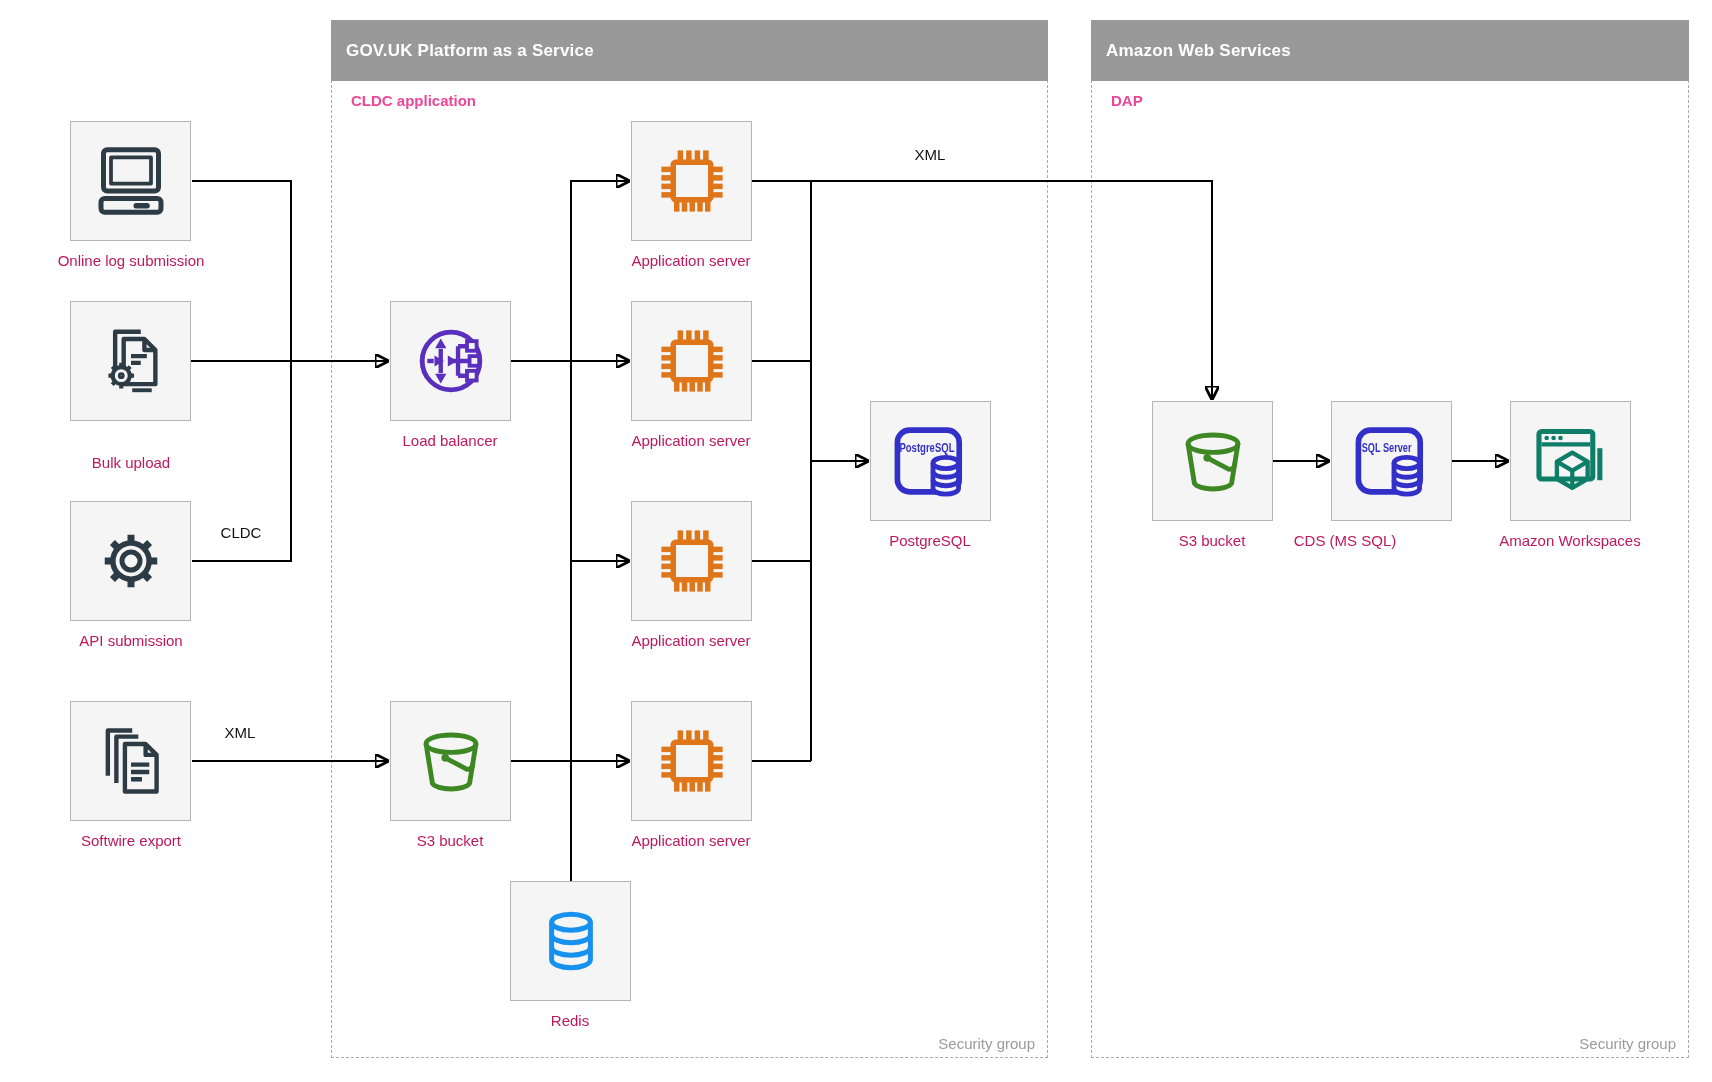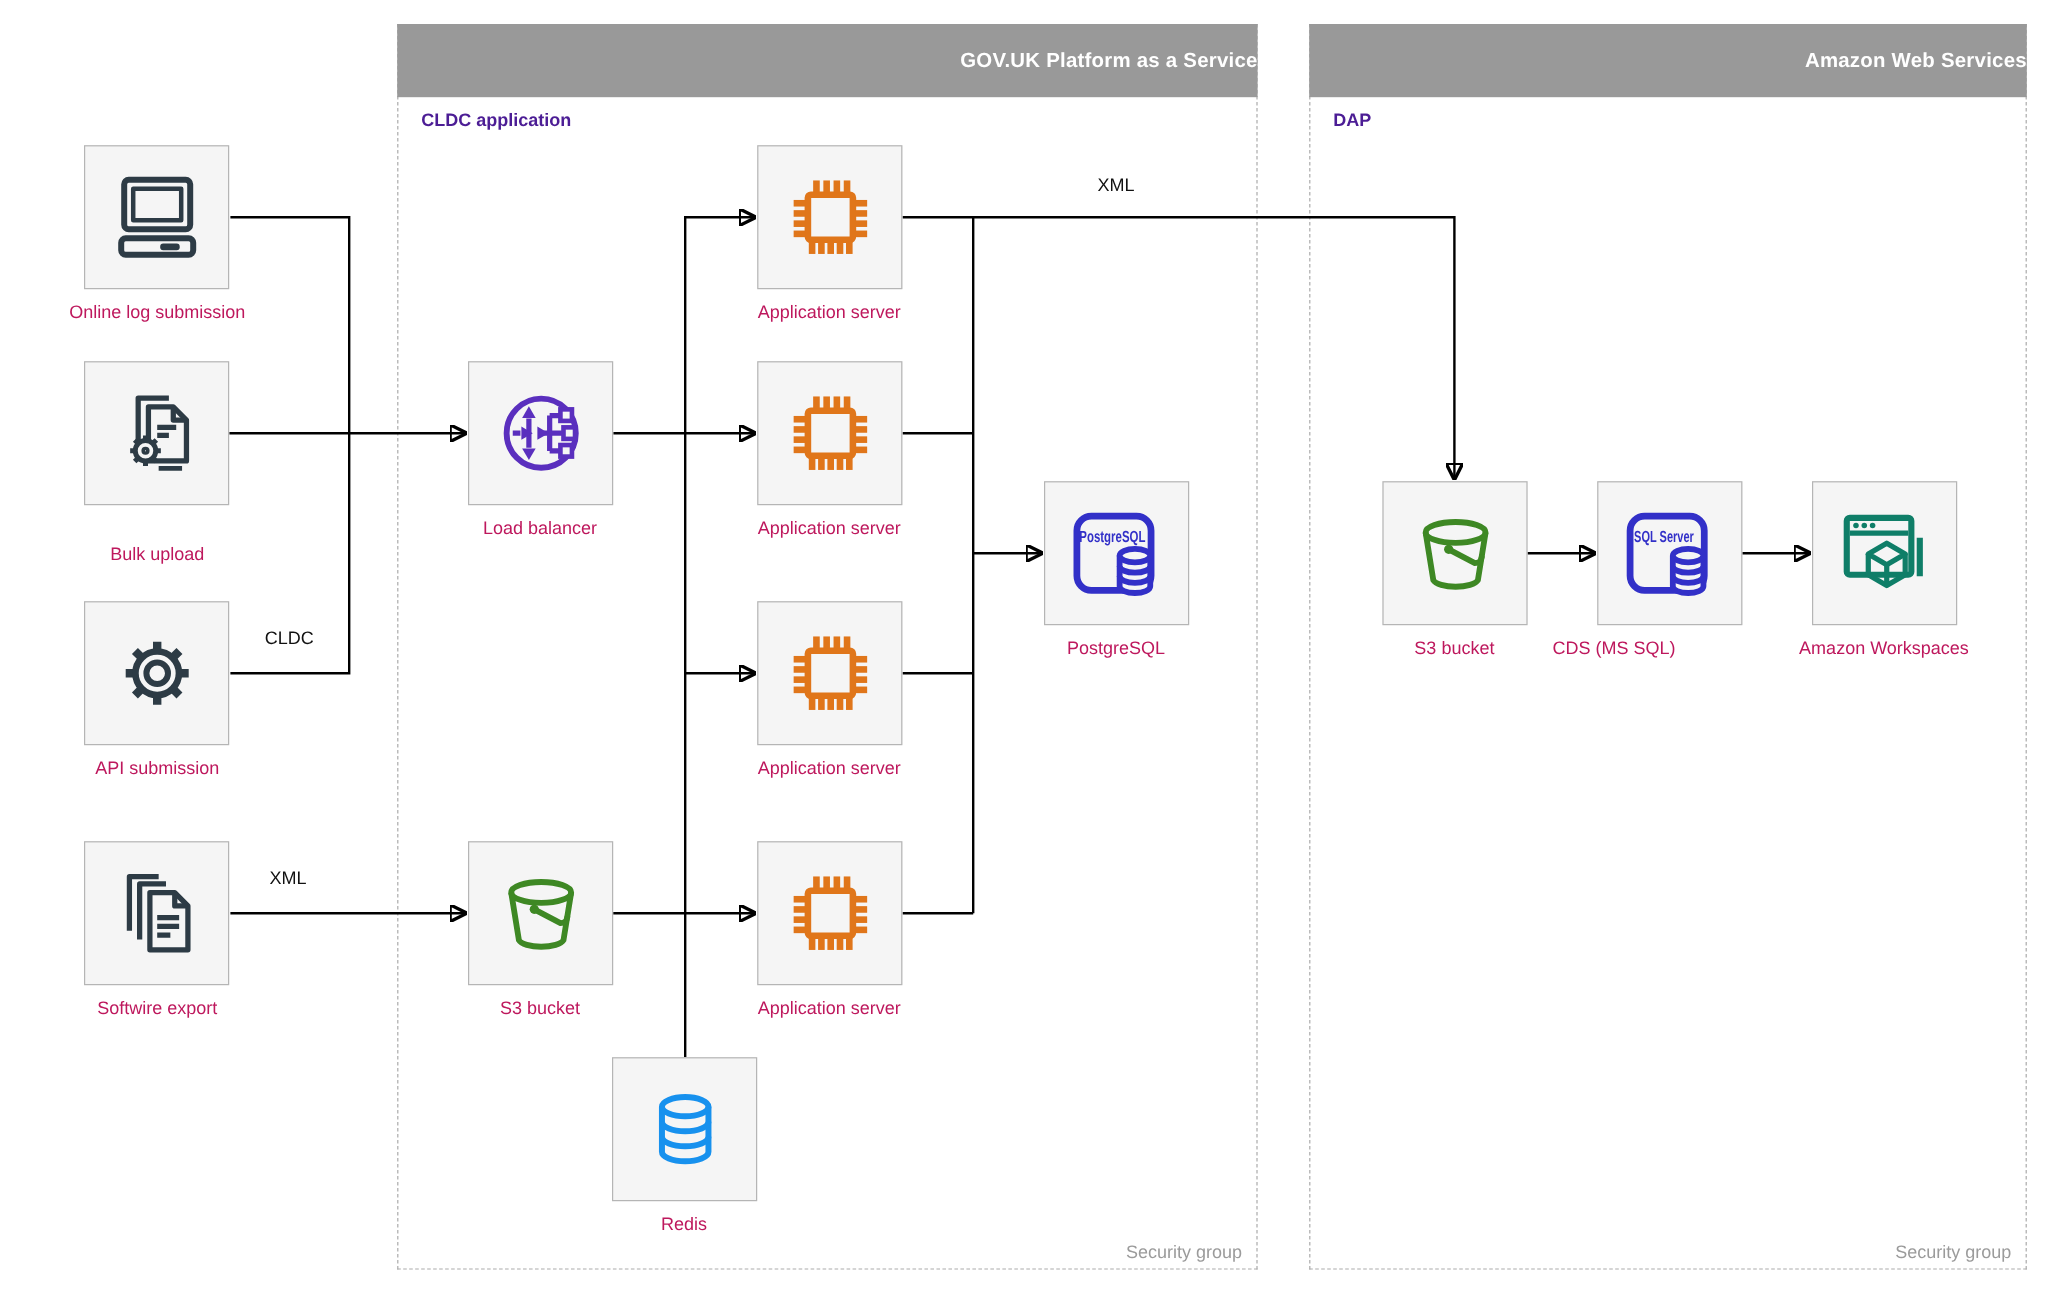--- a/index.html
+++ b/index.html
@@ -2,23 +2,23 @@
 <html><head>
 <meta charset="utf-8">
 <style>
   html,body{margin:0;padding:0;background:#ffffff;}
   .stage{position:relative;width:1712px;height:1082px;background:#ffffff;overflow:hidden;
          font-family:"Liberation Sans","DejaVu Sans",sans-serif;}
 
   
   .container{position:absolute;border:1px dashed #ababab;background:transparent;box-sizing:border-box;}
   .container .hdr{position:absolute;left:-1px;top:-1px;right:-1px;height:61px;background:#999999;
-                  display:flex;align-items:center;padding-left:25px;justify-content:flex-end;}
+                  display:flex;align-items:center;padding-left:15px;}
   .container .hdr span{color:#ffffff;font-size:17px;font-weight:bold;letter-spacing:.2px;}
-  .container .sub{position:absolute;left:19px;top:71px;font-size:15px;font-weight:bold;color:#4c1d95;}
+  .container .sub{position:absolute;left:19px;top:71px;font-size:15px;font-weight:bold;color:#ec4899;}
   .container .foot{position:absolute;right:12px;bottom:5px;font-size:15px;color:#9b9b9b;margin-left:20px;}
 
   
   .node{position:absolute;width:121px;height:120px;background:#f5f5f5;border:1px solid #b5b5b5;
         box-sizing:border-box;display:flex;align-items:center;justify-content:center;}
   .node svg{display:block;}
   .nlabel{position:absolute;width:240px;text-align:center;font-size:15px;color:#be185d;}
 
   
   .elabel{position:absolute;width:90px;text-align:center;font-size:15px;color:#111111;}

